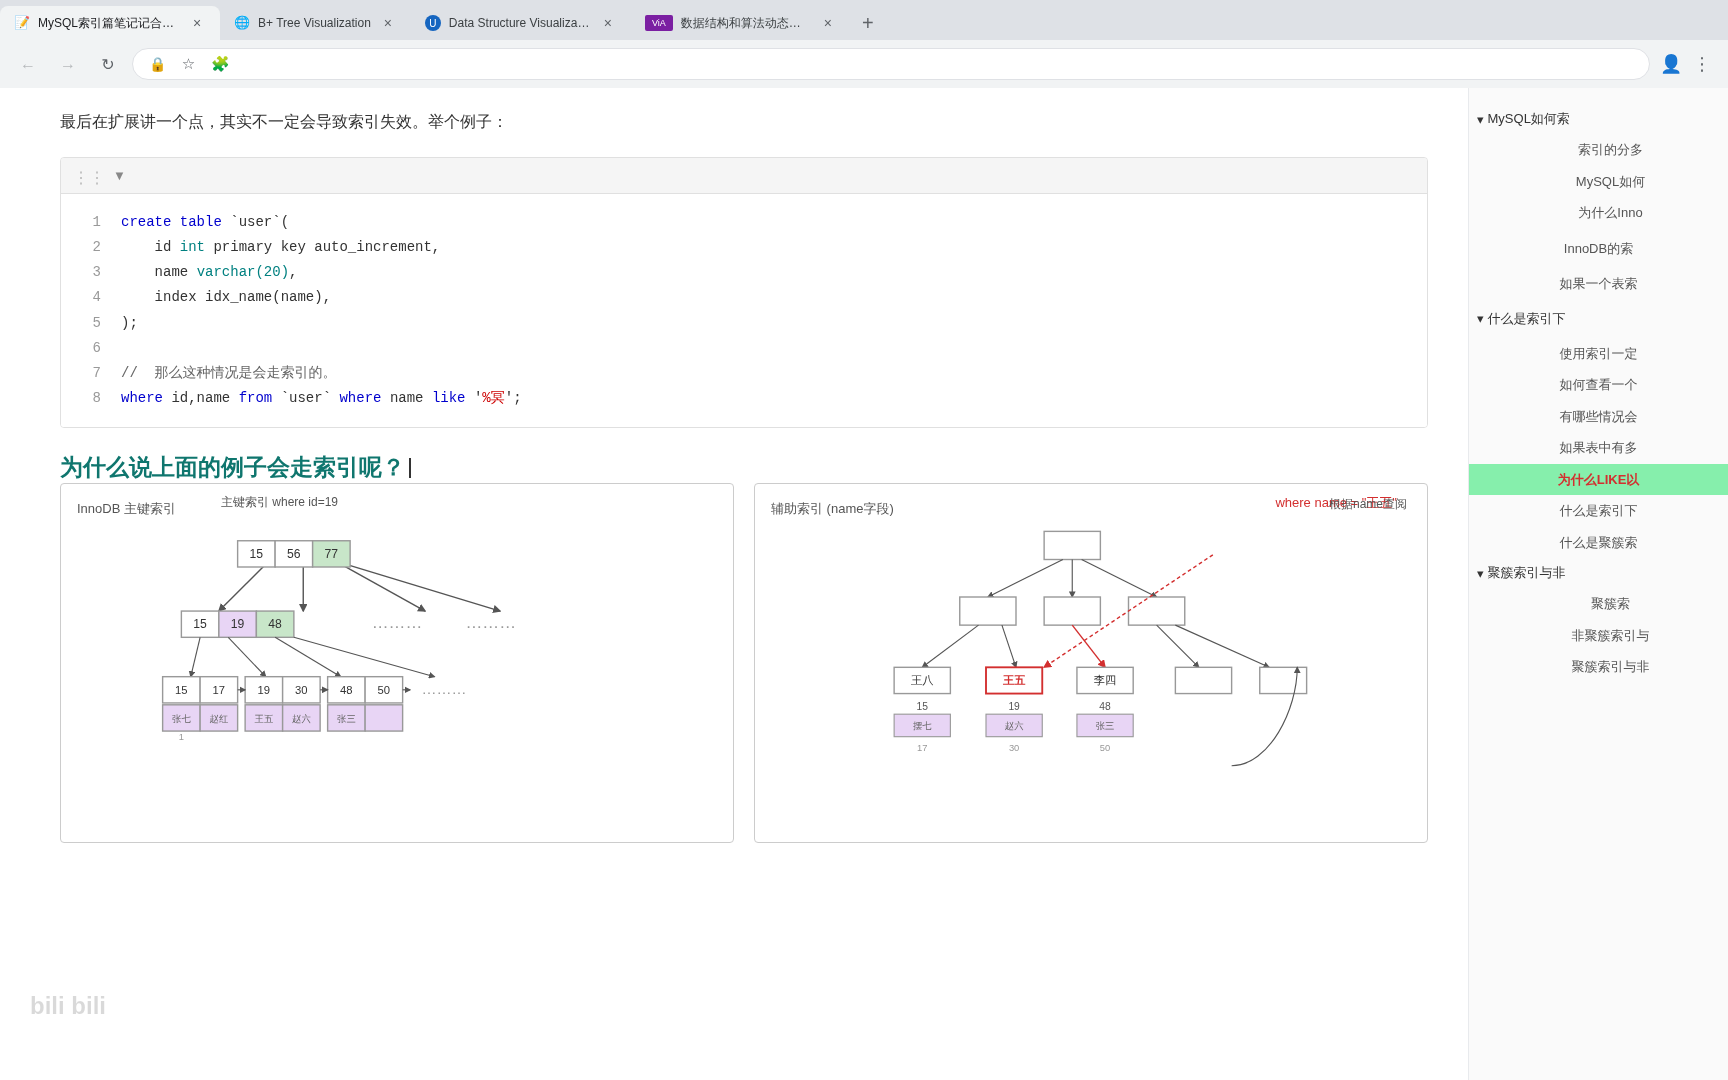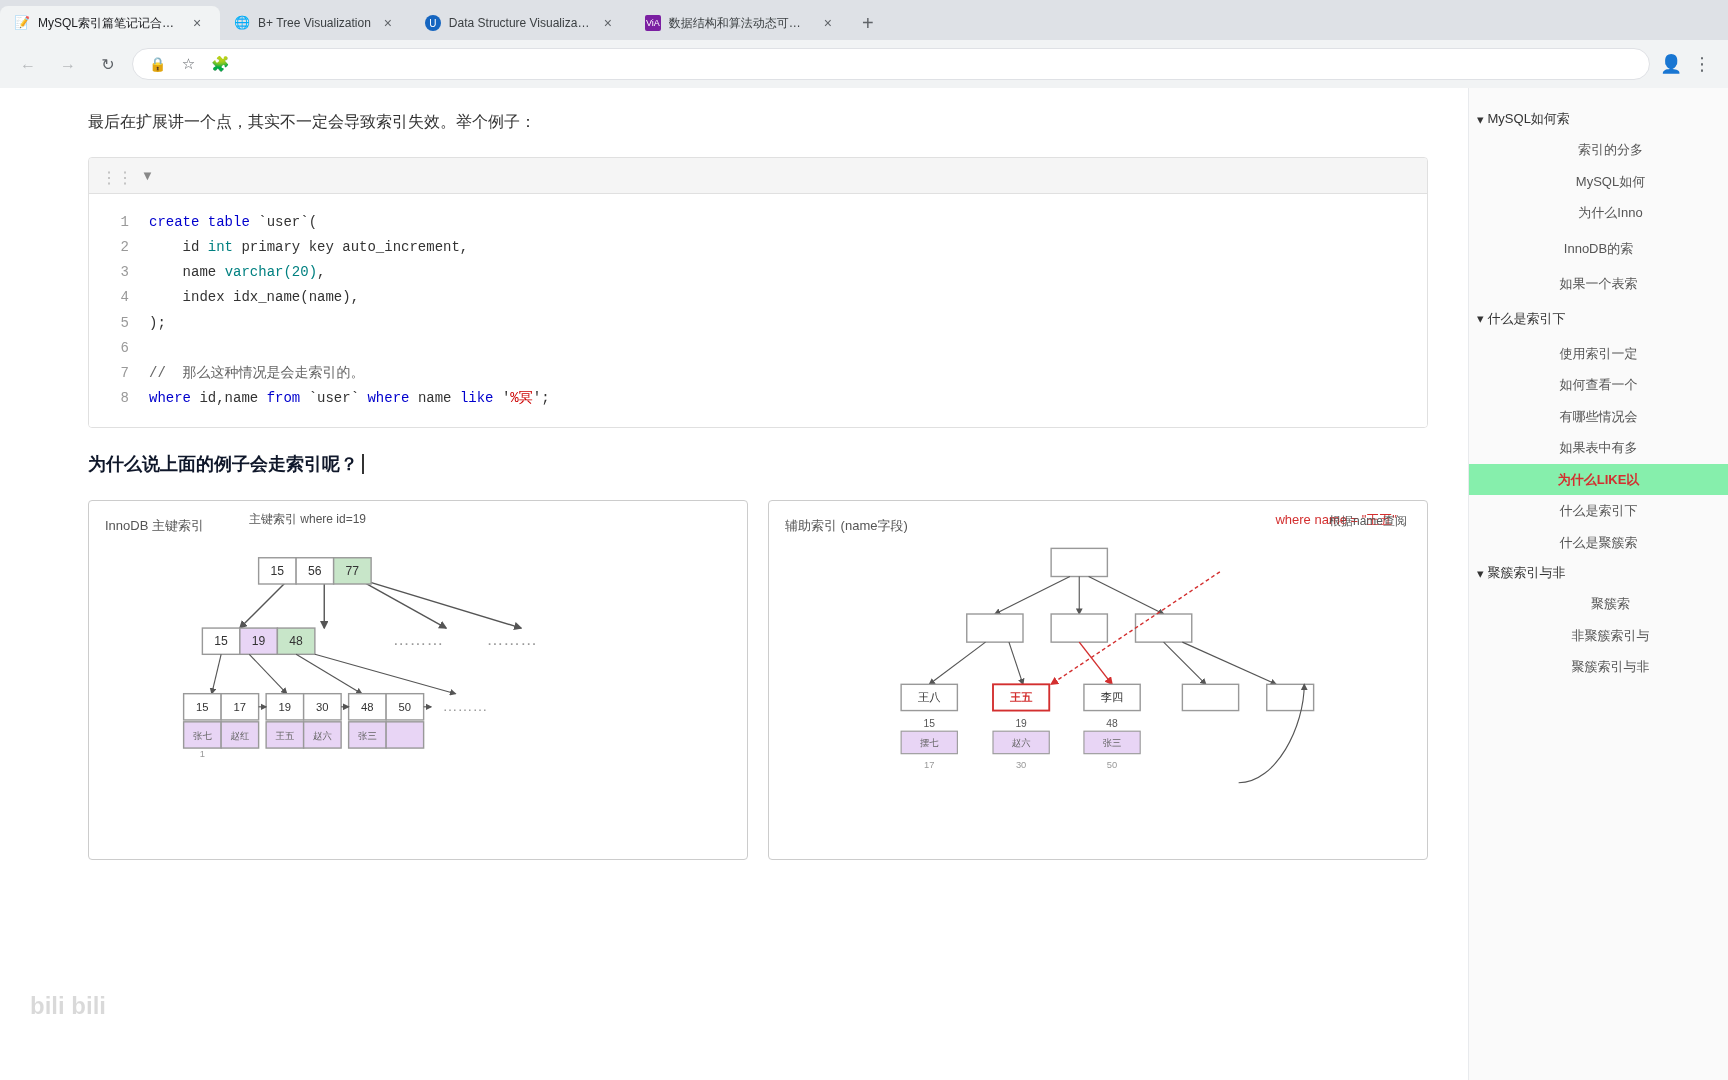--- a/index.html
+++ b/index.html
@@ -22,21 +22,21 @@
     .address-bar .lock-icon { color: #5f6368; font-size: 14px; }
     .address-text { flex: 1; font-size: 14px; color: #202124; }
     .address-right-icons { display: flex; gap: 4px; align-items: center; }
     .addr-icon { width: 28px; height: 28px; display: flex; align-items: center; justify-content: center; border-radius: 50%; cursor: pointer; color: #5f6368; font-size: 15px; }
     .browser-actions { display: flex; align-items: center; gap: 2px; }
 
     
     .main-layout { display: flex; height: calc(1080px - 88px); }
 
     
-    .content-area { flex: 1; overflow-y: auto; padding: 20px 40px 40px 88px; background: #fff; min-width: 0; }
+    .content-area { flex: 1; overflow-y: auto; padding: 20px 40px 40px 60px; background: #fff; min-width: 0; }
 
     
     .right-sidebar { width: 260px; flex-shrink: 0; background: #fafafa; border-left: 1px solid #e8eaed; padding: 16px 0; overflow-y: auto; font-size: 13px; }
 
     
     .intro-text { font-size: 16px; color: #333; line-height: 1.8; margin-bottom: 20px; }
 
     
     .code-block-wrapper { border: 1px solid #e0e0e0; border-radius: 4px; margin-bottom: 24px; overflow: hidden; }
     .code-block-header { background: #f5f5f5; padding: 6px 12px; display: flex; align-items: center; border-bottom: 1px solid #e0e0e0; }
@@ -46,21 +46,21 @@
     .line-num { color: #999; min-width: 20px; text-align: right; user-select: none; }
     .line-content { color: #333; }
 
     
     .kw-blue { color: #0000cd; }
     .kw-teal { color: #008080; }
     .kw-comment { color: #666; }
     .kw-red { color: #cd0000; }
 
     
-    .question-text { font-size: 18px; font-weight: 600; color: #0f172a; margin-bottom: 24px; display: flex; align-items: center; gap: 4px; }
+    .question-text { font-size: 23px; font-weight: 600; color: #0f766e; display: flex; align-items: center; gap: 4px; }
     .cursor-blink { display: inline-block; width: 2px; height: 20px; background: #333; vertical-align: middle; }
 
     
     .diagram-container { display: flex; gap: 20px; width: 100%; }
     .tree-panel { flex: 1; border: 1px solid #ccc; border-radius: 4px; padding: 16px; position: relative; background: #fff; min-height: 320px; }
     .tree-panel-title { font-size: 13px; color: #555; margin-bottom: 4px; }
 
     
     .tree-svg { width: 100%; height: 300px; }
 
@@ -105,21 +105,21 @@
       <span class="favicon">🌐</span>
       <span class="tab-title">B+ Tree Visualization</span>
       <span class="close-btn">×</span>
     </div>
     <div class="tab">
       <span class="favicon" style="background:#1565c0;color:white;border-radius:50%;font-size:10px;display:flex;align-items:center;justify-content:center;width:16px;height:16px;">U</span>
       <span class="tab-title">Data Structure Visualization</span>
       <span class="close-btn">×</span>
     </div>
     <div class="tab">
-      <span class="favicon" style="background:#7b1fa2;color:white;border-radius:2px;font-size:9px;display:flex;align-items:center;justify-content:center;width:16px;height:16px;">ViA</span>
+      <span class="favicon" style="background:#7b1fa2;color:white;border-radius:2px;font-size:9px;display:flex;align-items:center;justify-content:center;width:28px;height:16px;">ViA</span>
       <span class="tab-title">数据结构和算法动态可视化 (Chi…</span>
       <span class="close-btn">×</span>
     </div>
     <div class="tab-new">+</div>
   </div>
 
   <div class="address-bar-row">
     <div class="nav-btn disabled">←</div>
     <div class="nav-btn disabled">→</div>
     <div class="nav-btn">↻</div>

